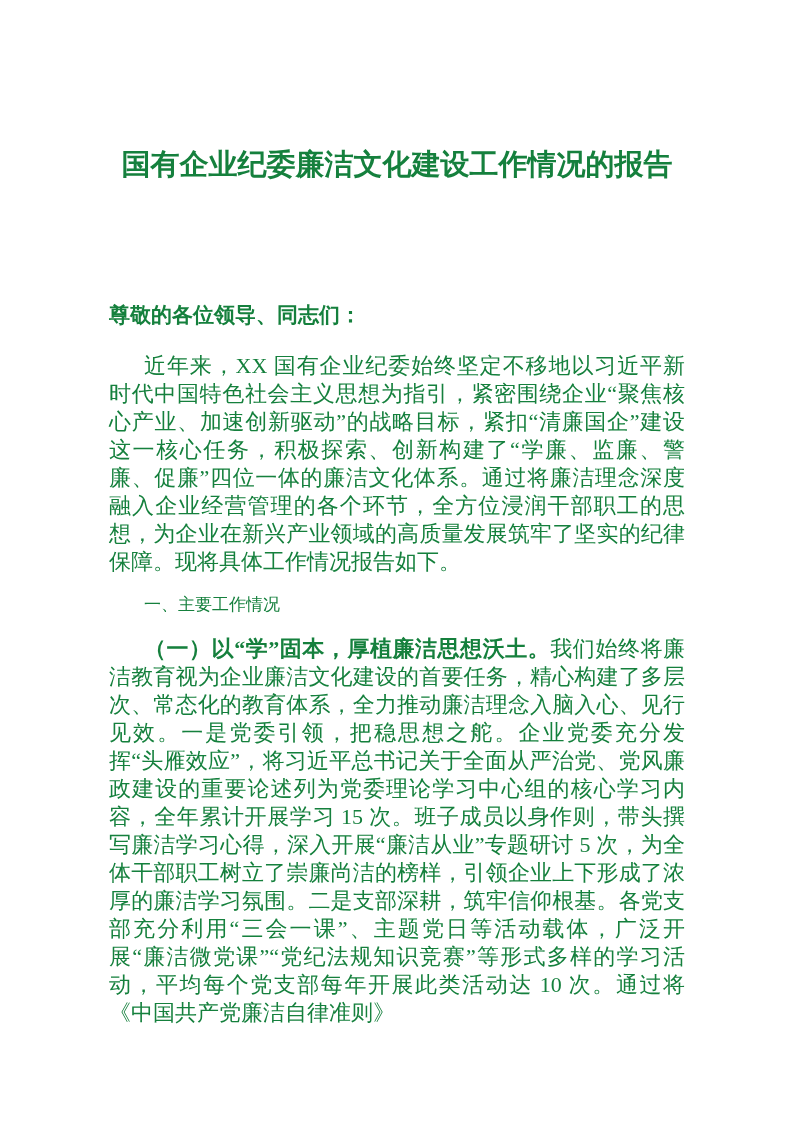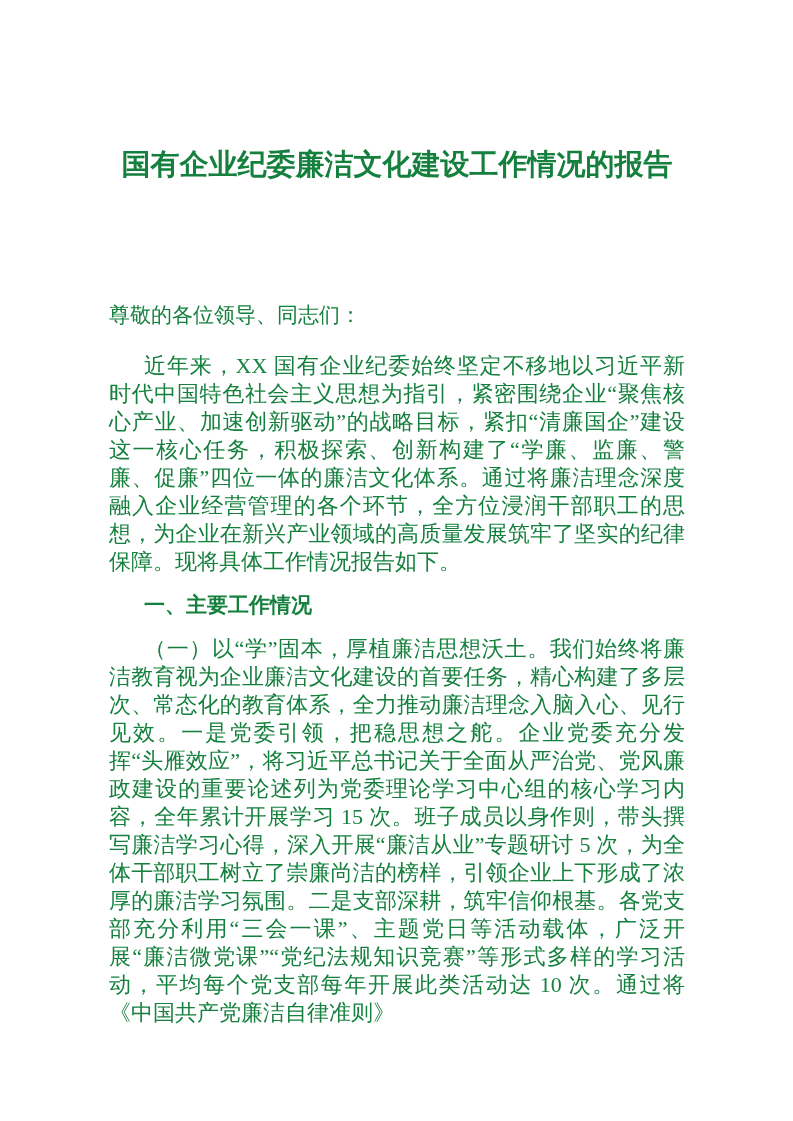--- a/index.html
+++ b/index.html
@@ -24,47 +24,47 @@
     font-size: 29px;
     line-height: 46px;
     font-weight: 700;
     text-align: center;
     white-space: nowrap;
   }
   .salutation {
     margin: 114px 0 0 0;
     font-size: 21px;
     line-height: 28px;
-    font-weight: 400;
+    font-weight: 700;
   }
   .body-para {
     margin: 0;
     font-size: 22px;
     line-height: 28px;
     font-weight: 400;
     text-align: justify;
   }
   .indent {
     text-indent: 35px;
   }
   .para-intro {
     margin-top: 23px;
   }
   .section-heading {
     margin: 15px 0 0 0;
-    font-size: 21px;
+    font-size: 17px;
     line-height: 28px;
-    font-weight: 700;
+    font-weight: 400;
     text-indent: 35px;
   }
   .para-sub {
     margin-top: 16px;
   }
   .bold-lead {
-    font-weight: 400;
+    font-weight: 700;
   }
 </style>
 </head>
 <body>
 
 <div class="page">
 
   <h1 class="doc-title">国有企业纪委廉洁文化建设工作情况的报告</h1>
 
   <p class="salutation">尊敬的各位领导、同志们：</p>

